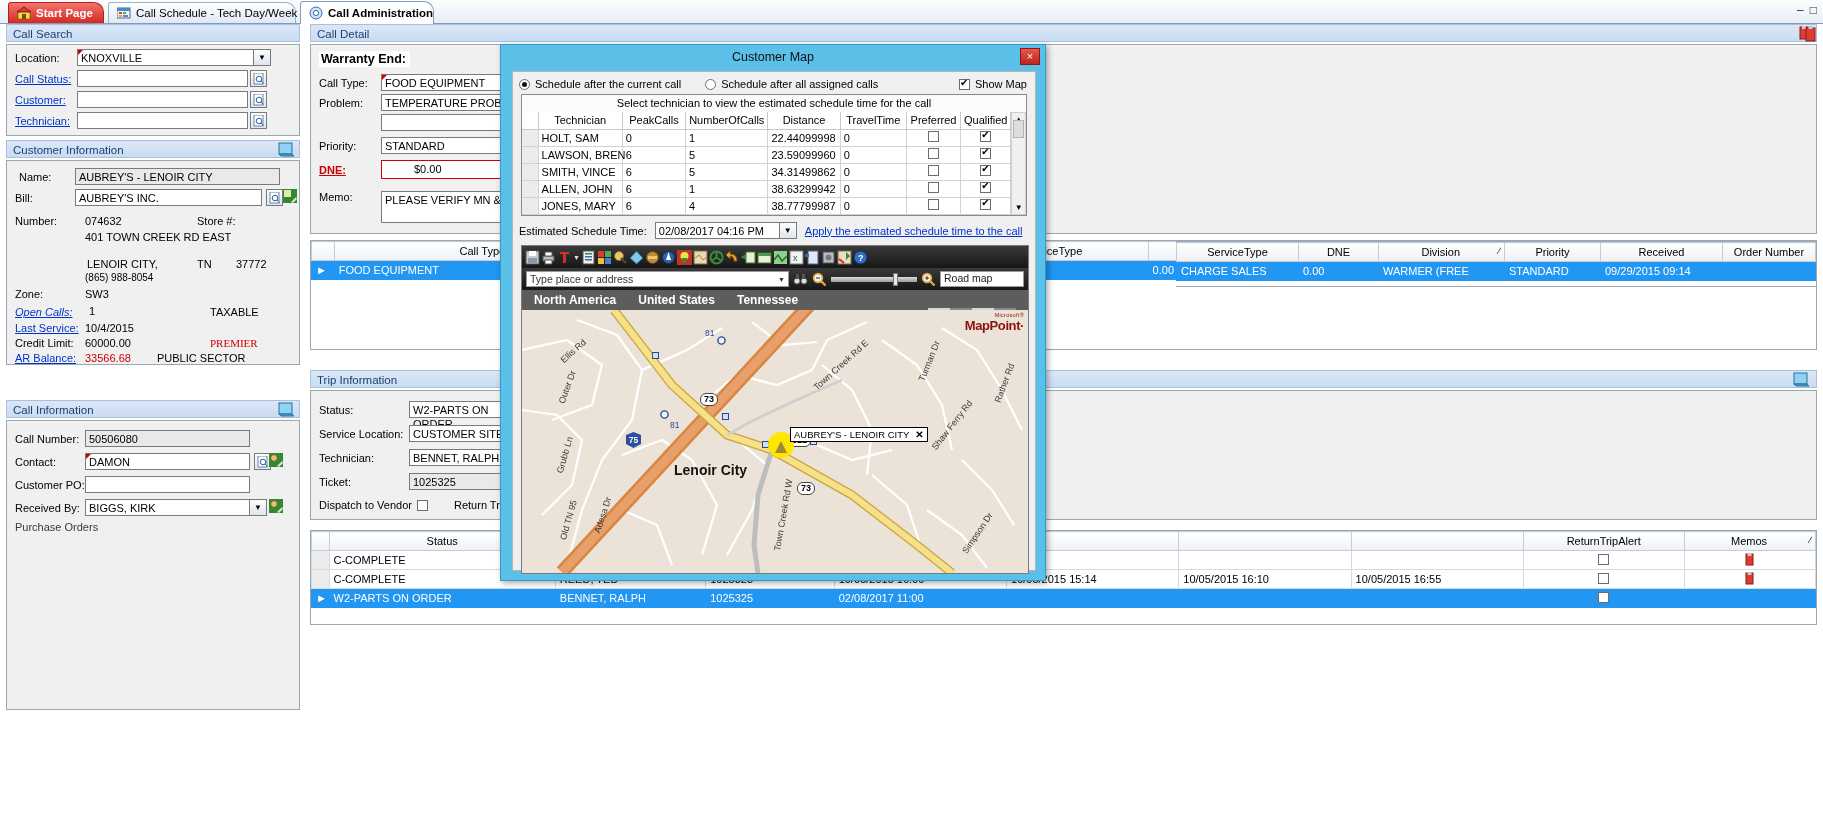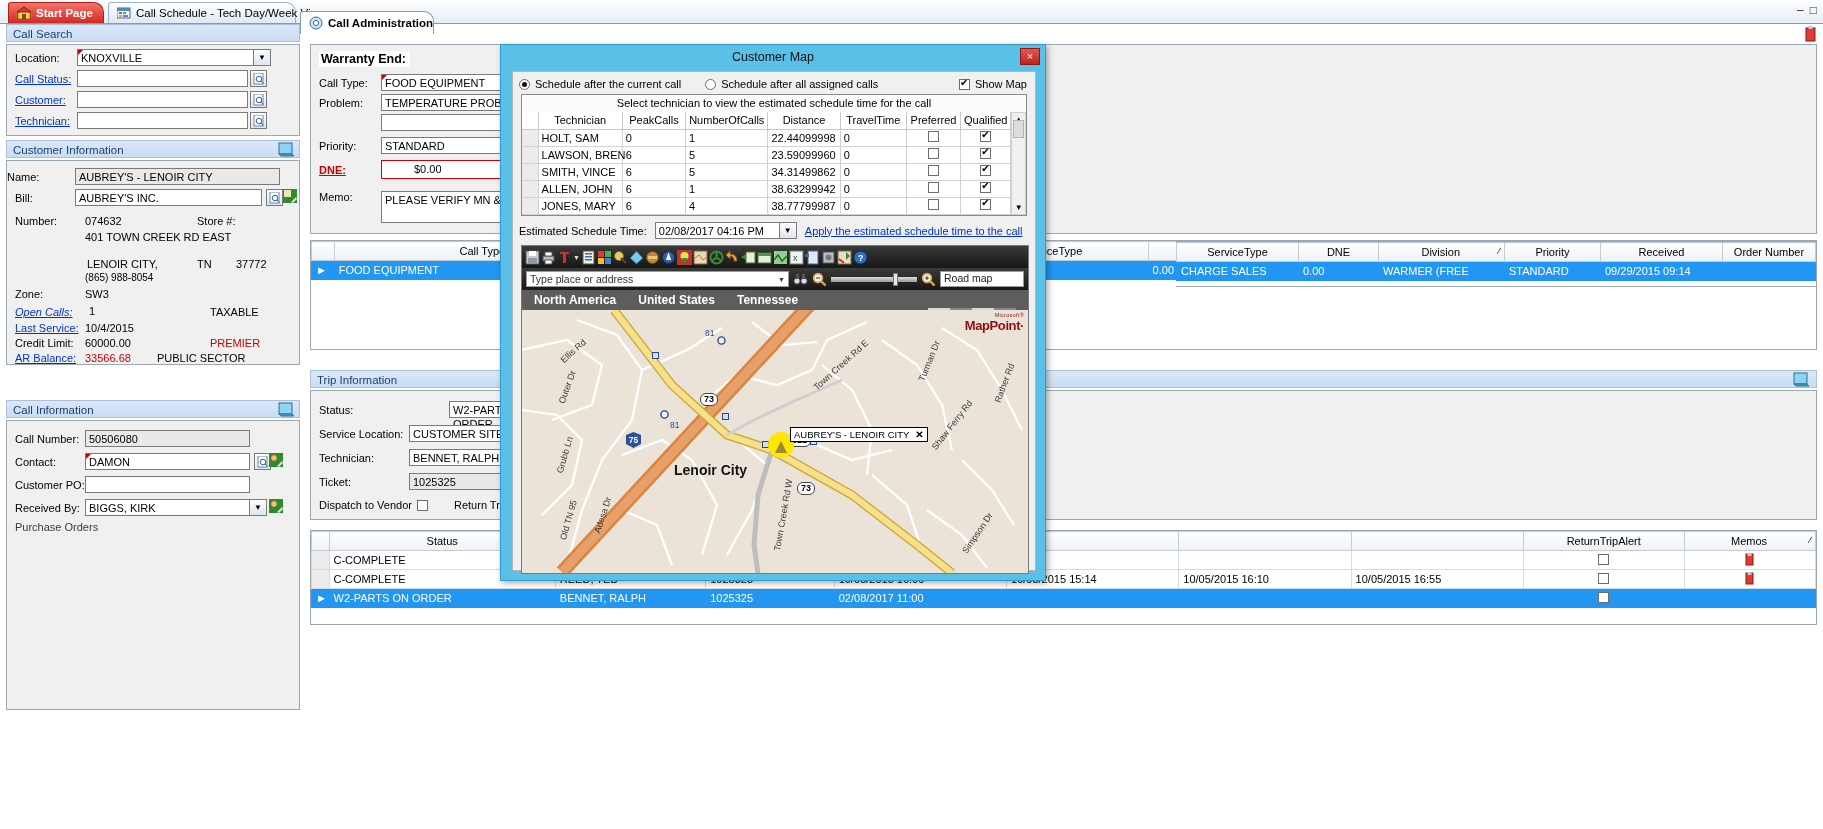--- a/index.html
+++ b/index.html
@@ -24,21 +24,21 @@
     position:absolute; top:2px; height:21px;
     display:flex; align-items:center; gap:5px;
     padding:0 12px 0 8px;
     border:1px solid #9cb2c9; border-bottom:none;
     border-radius:3px 10px 0 0;
     background: linear-gradient(#ffffff,#dfe8f4);
     font-size:11.5px; white-space:nowrap;
   }
   .tab.active {
     background:#ffffff; z-index:5; font-weight:bold;
-    border-color:#7f9db9; height:23px; top:11px;
+    border-color:#7f9db9; height:23px; top:1px;
   }
   .tab.start {
     background: linear-gradient(#f3746d,#d32a22);
     border-color:#b02018; color:#fff; font-weight:bold;
   }
   .tabicon { width:14px; height:14px; display:inline-block; flex:0 0 auto; }
 
   .wincontrols { position:absolute; right:6px; top:3px; display:flex; gap:6px; color:#333; font-size:12px;}
   .wincontrols span{ cursor:default; }
 
@@ -326,21 +326,21 @@
   <div class="panelhdr" id="custinfo-hdr">
     <span>Customer Information</span>
     <span class="hdr-ico">
       <svg width="17" height="15" viewBox="0 0 17 15">
           <rect x="1" y="1" width="13" height="11" fill="#8fd3f4" stroke="#2a6f95"></rect>
           <path d="M1 12 L14 12 L16 14 L3 14 Z" fill="#4aa8d8" stroke="#2a6f95"></path>
         </svg>
     </span>
   </div>
   <div class="groupbox" id="custinfo-box">
-    <div class="ci-row" style="left:0; top:10px;">Name:</div>
+    <div class="ci-row" style="left:12px; top:10px;">Name:</div>
     <div class="txtbox gray" style="position:absolute; left:68px; top:7px; width:205px;">AUBREY'S - LENOIR CITY</div>
 
     <div class="ci-row" style="left:8px; top:31px;">Bill:</div>
     <div class="txtbox" style="position:absolute; left:68px; top:28px; width:187px;">AUBREY'S INC.</div>
     <div class="lookupbtn" style="position:absolute; left:257px; top:28px;">
       <svg width="12" height="12" viewBox="0 0 12 12">
           <rect x="1" y="0" width="9" height="11" fill="#fff" stroke="#6a86a5"></rect>
           <circle cx="6" cy="6" r="2.8" fill="none" stroke="#2b5fa5"></circle>
           <line x1="8" y1="8" x2="10.5" y2="10.5" stroke="#2b5fa5"></line>
         </svg>
@@ -369,21 +369,21 @@
 
     <div class="ci-row" style="left:8px; top:145px; color:#0033cc; text-decoration:underline;font-style:italic;">Open Calls:</div>
     <div class="ci-row" style="left:82px; top:144px;">1</div>
     <div class="ci-row" style="left:203px; top:145px;">TAXABLE</div>
 
     <div class="ci-row" style="left:8px; top:161px; color:#0033cc; text-decoration:underline;">Last Service:</div>
     <div class="ci-row" style="left:78px; top:161px;">10/4/2015</div>
 
     <div class="ci-row" style="left:8px; top:176px;">Credit Limit:</div>
     <div class="ci-row" style="left:78px; top:176px;">60000.00</div>
-    <div class="ci-row" style="left:203px; top:176px; color:#cc0000;">PREMIER</div>
+    <div class="ci-row" style="left:203px; top:176px; color:#cc0000;font-family:Liberation Serif, serif;">PREMIER</div>
 
     <div class="ci-row" style="left:8px; top:191px; color:#0033cc; text-decoration:underline;">AR Balance:</div>
     <div class="ci-row" style="left:78px; top:191px; color:#cc0000;">33566.68</div>
     <div class="ci-row" style="left:150px; top:191px;">PUBLIC SECTOR</div>
   </div>
 
   <div class="panelhdr" id="callinfo-hdr">
     <span>Call Information</span>
     <span class="hdr-ico">
       <svg width="17" height="15" viewBox="0 0 17 15">
@@ -425,20 +425,29 @@
       <svg width="15" height="15" viewBox="0 0 15 15">
           <rect x="0" y="0" width="14" height="14" fill="#2e8b2e"></rect>
           <circle cx="5" cy="5" r="3.4" fill="#e6c37a" stroke="#7a5a1a"></circle>
           <path d="M8 13 L13 8 L14 10 L10 14 Z" fill="#ddd"></path>
         </svg>
     </div>
 
     <div class="ci-row" style="left:8px; top:100px; color:#3a3a3a;">Purchase Orders</div>
   </div>
 
+  <div class="panelhdr" id="calldetail-hdr">
+    <span>Call Detail</span>
+    <span class="hdr-ico" style="right:6px;">
+      <svg width="12" height="15" viewBox="0 0 12 15">
+          <rect x="2" y="1" width="8" height="12" fill="#e03b30" stroke="#8a1a12"></rect>
+          <rect x="4" y="0" width="4" height="3" fill="#c9c9c9"></rect>
+        </svg>
+    </span>
+  </div>
   <div class="groupbox" id="calldetail-box">
     <div class="warranty">Warranty End:</div>
 
     <div class="cd-row">
       <span class="lbl">Call Type:</span>
       <div class="txtbox req" style="width:236px;">FOOD EQUIPMENT</div>
     </div>
     <div class="cd-row">
       <span class="lbl">Problem:</span>
       <div class="txtbox" style="width:236px;">TEMPERATURE PROBLEM</div>
@@ -552,21 +561,21 @@
   <div class="panelhdr" id="tripinfo-hdr">
     <span>Trip Information</span>
     <span class="hdr-ico" style="right:6px;">
       <svg width="17" height="15" viewBox="0 0 17 15">
           <rect x="1" y="1" width="13" height="11" fill="#8fd3f4" stroke="#2a6f95"></rect>
           <path d="M1 12 L14 12 L16 14 L3 14 Z" fill="#4aa8d8" stroke="#2a6f95"></path>
         </svg>
     </span>
   </div>
   <div class="groupbox" id="tripinfo-box">
-    <div class="cd-row" style="margin-top:10px;gap:40px;">
+    <div class="cd-row" style="margin-top:10px;">
       <span class="lbl" style="width:90px;">Status:</span>
       <div class="txtbox" style="width:110px;">W2-PARTS ON ORDER</div>
     </div>
     <div class="cd-row" style="margin-top:7px;">
       <span class="lbl" style="width:90px;">Service Location:</span>
       <div class="txtbox" style="width:110px;">CUSTOMER SITE</div>
     </div>
     <div class="cd-row" style="margin-top:7px;">
       <span class="lbl" style="width:90px;">Technician:</span>
       <div class="txtbox" style="width:110px;">BENNET, RALPH</div>

